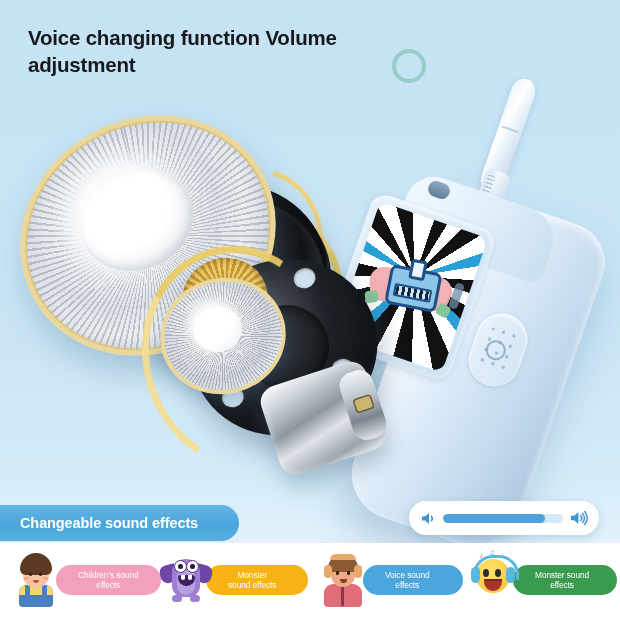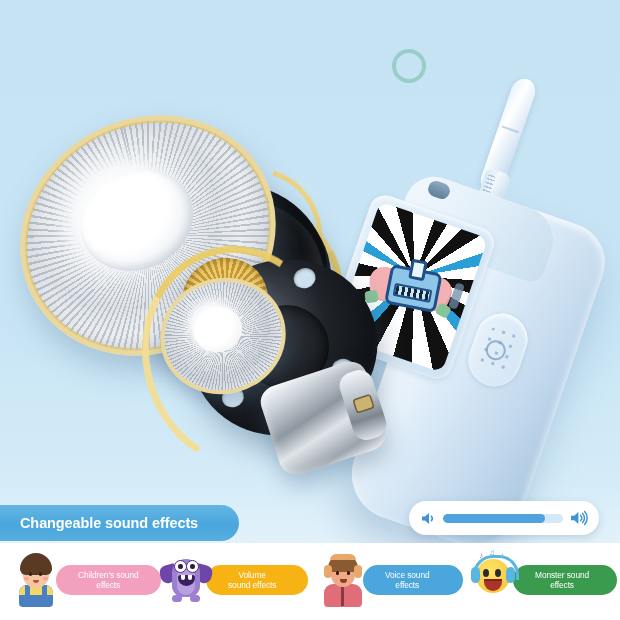--- a/index.html
+++ b/index.html
@@ -347,20 +347,21 @@
   .emo-cup.l{left:6px;} .emo-cup.r{left:41px;}
   .emo-arc{position:absolute;left:8px;top:4px;width:40px;height:22px;border:3.5px solid #59b6e0;border-bottom:none;border-radius:20px 20px 0 0;}
   .note{position:absolute;color:#b067c9;font-size:8px;font-weight:bold;}
   .n1{left:14px;top:0px;} .n2{left:24px;top:-3px;color:#5aa8e0;} .n3{left:35px;top:0px;color:#e06fa8;}
 </style>
 </head>
 <body>
 
 <div id="page">
 
+  <div class="headline">Voice changing function Volume adjustment</div>
   <div class="deco-ring" style="border-color: rgb(143, 201, 194);"></div>
 
   <div class="device-wrap">
     <div class="body-shadow"></div>
     <div class="antenna"></div>
     <div class="antenna-base">
         <div class="ridges"></div>
       </div>
     <div class="body-main"></div>
     <div class="body-top-cap"></div>
@@ -455,21 +456,21 @@
           <div class="boy-eye l"></div>
             <div class="boy-eye r"></div>
           <div class="boy-cheek l"></div>
             <div class="boy-cheek r"></div>
           <div class="boy-mouth"></div>
         </div>
       </div>
 
       <div class="effect e1">
         <div class="pill" id="pill-1" style="background: rgb(246, 179, 19); width: 102px;">
-          <span>Volume
+          <span>Monster
 sound effects</span>
         </div>
         <div class="av">
           <div class="mon-wing l"></div>
             <div class="mon-wing r"></div>
           <div class="mon-foot l"></div>
             <div class="mon-foot r"></div>
           <div class="mon-body"></div>
             <div class="mon-belly"></div>
           <div class="mon-mouth"></div>

